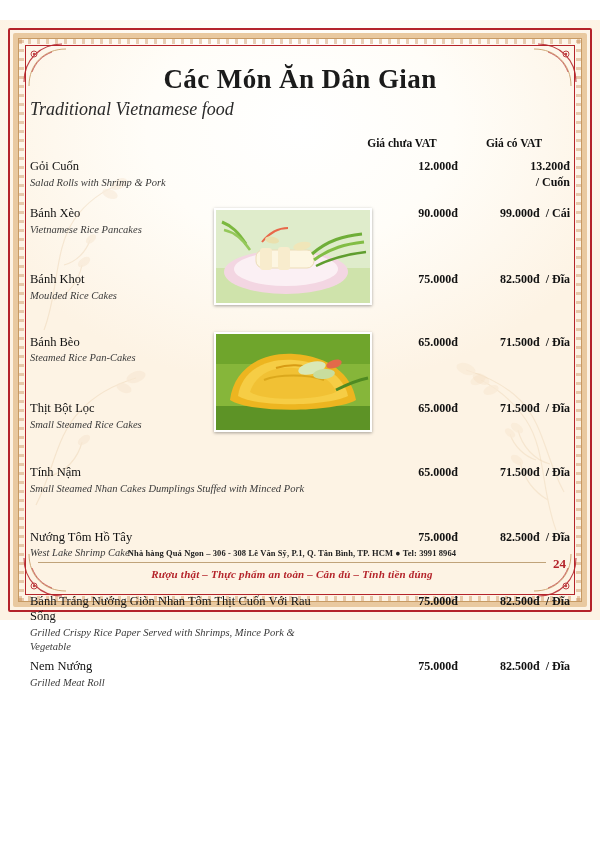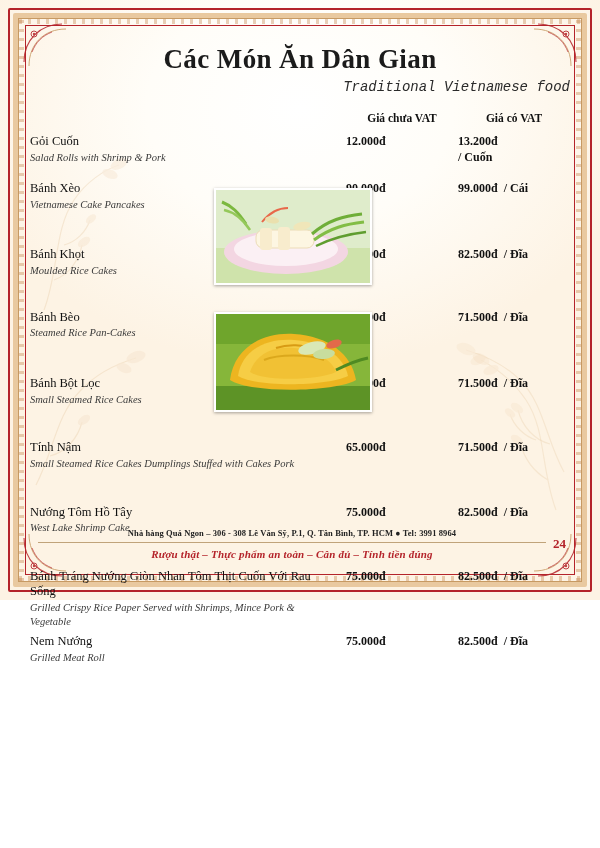--- a/index.html
+++ b/index.html
@@ -15,20 +15,21 @@
   }
 
   .page {
     position: relative;
     width: 600px;
     height: 600px;
     box-sizing: border-box;
     background:
       radial-gradient(ellipse 340px 260px at 50% 18%, #ffffff 0%, #fffdf8 45%, #fdf3e4 100%),
       linear-gradient(135deg, #f7e7d2 0%, #fdf6ec 30%, #fffaf2 50%, #fdf3e6 75%, #f3dcc2 100%);
+    margin-top: 20px;
   }
 
   
   .frame-outer {
     position: absolute;
     left: 8px; top: 8px; right: 8px; bottom: 8px;
     border: 2px solid #b4232a;
     border-radius: 2px;
   }
   .frame-mid {
@@ -100,24 +101,24 @@
   .title {
     text-align: center;
     font-family: "Liberation Serif", serif;
     font-weight: bold;
     font-size: 27px;
     color: #1b1b1b;
     letter-spacing: .4px;
     margin-top: 14px;
   }
   .subtitle {
-    text-align: right;
-    font-family: Liberation Mono, monospace;
+    text-align: left;
+    font-family: Liberation Serif, serif;
     font-style: italic;
-    font-size: 14px;
+    font-size: 18px;
     color: #2a2a2a;
     margin-top: 4px;
   }
 
   table.menu {
     width: 100%;
     border-collapse: collapse;
     margin-top: 16px;
     table-layout: fixed;
   }
@@ -156,21 +157,21 @@
     font-size: 10.5px;
     color: #3a3a3a;
     line-height: 1.3;
     margin-top: 1px;
   }
   .price {
     font-family: "Liberation Serif", serif;
     font-weight: bold;
     font-size: 12px;
     color: #111;
-    text-align: left;
+    text-align: right;
     white-space: nowrap;
   }
   .price-stack {
     text-align: center;
     line-height: 1.3;
   }
 
   .spacer-row td { height: 14px; }
   .spacer-row.small td { height: 9px; }
 
@@ -372,21 +373,21 @@
             </div>
           </td>
         </tr>
         <tr class="spacer-row">
             <td colspan="3"></td>
           </tr>
 
         <tr class="item-row">
           <td>
             <div class="dish-name">Bánh Xèo</div>
-            <div class="dish-desc">Vietnamese Cake Pancakes</div>
+            <div class="dish-desc">Vietnamese Rice Pancakes</div>
           </td>
           <td class="price">90.000đ</td>
           <td class="price">
             <span>99.000đ</span>&nbsp;&nbsp;<span>/ Cái</span>
           </td>
         </tr>
         <tr class="spacer-row">
             <td colspan="3" style="height:34px"></td>
           </tr>
 
@@ -413,36 +414,36 @@
           <td class="price">
             <span>71.500đ</span>&nbsp;&nbsp;<span>/ Đĩa</span>
           </td>
         </tr>
         <tr class="spacer-row">
             <td colspan="3" style="height:34px"></td>
           </tr>
 
         <tr class="item-row">
           <td>
-            <div class="dish-name">Bánh Bột Lọc</div>
+            <div class="dish-name">Thịt Bột Lọc</div>
             <div class="dish-desc">Small Steamed Rice Cakes</div>
           </td>
           <td class="price">65.000đ</td>
           <td class="price">
             <span>71.500đ</span>&nbsp;&nbsp;<span>/ Đĩa</span>
           </td>
         </tr>
         <tr class="spacer-row">
             <td colspan="3" style="height:32px"></td>
           </tr>
 
         <tr class="item-row">
           <td>
             <div class="dish-name">Tính Nậm</div>
-            <div class="dish-desc" style="max-width:300px">Small Steamed Rice Cakes Dumplings Stuffed with Cakes Pork</div>
+            <div class="dish-desc" style="max-width:300px">Small Steamed Nhan Cakes Dumplings Stuffed with Minced Pork</div>
           </td>
           <td class="price">65.000đ</td>
           <td class="price">
             <span>71.500đ</span>&nbsp;&nbsp;<span>/ Đĩa</span>
           </td>
         </tr>
         <tr class="spacer-row">
             <td colspan="3" style="height:16px"></td>
           </tr>
 

